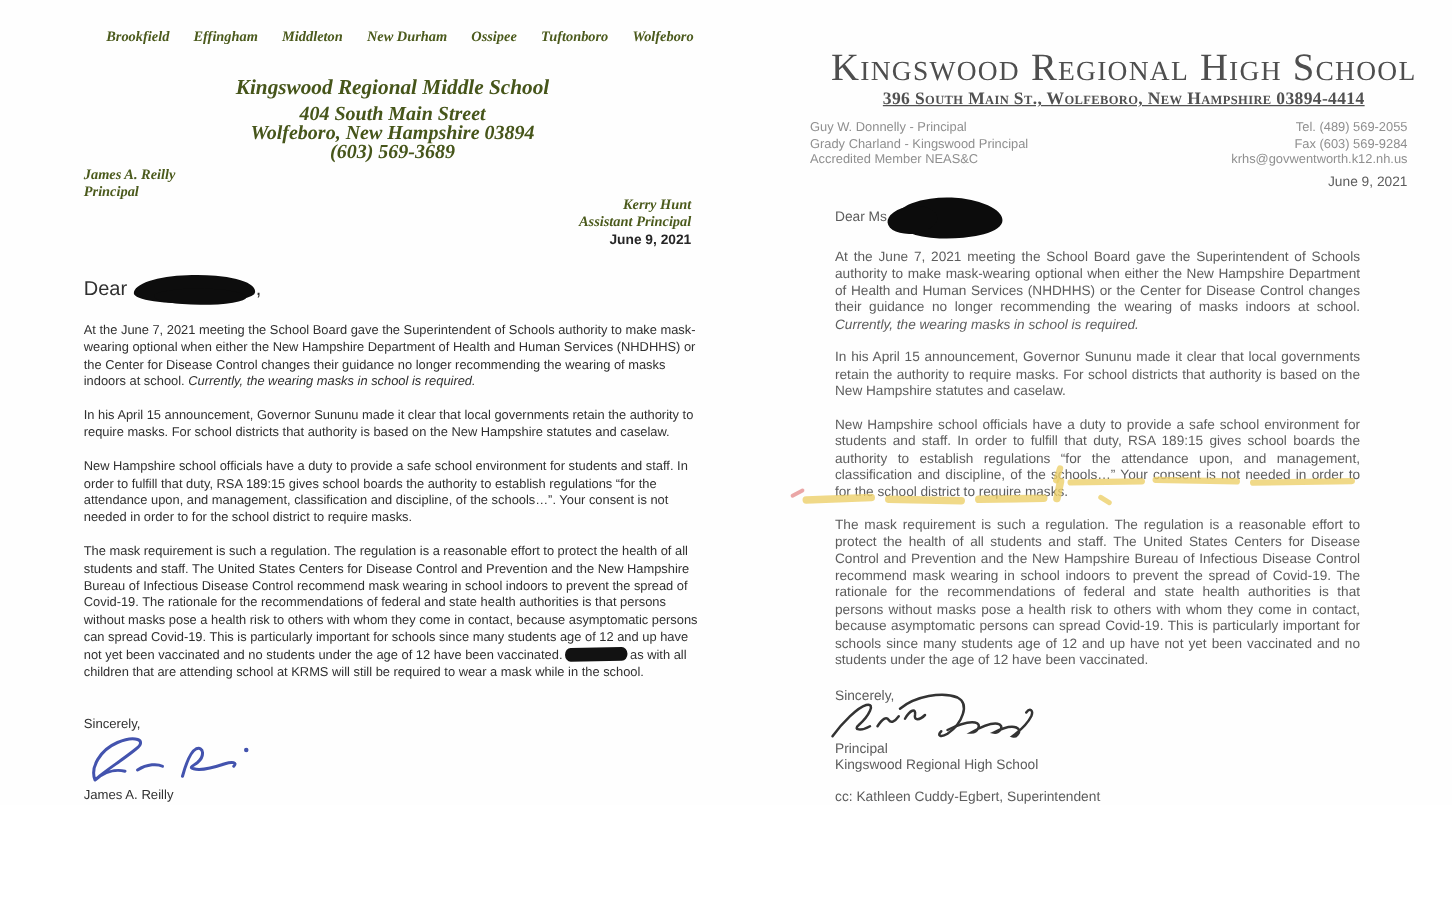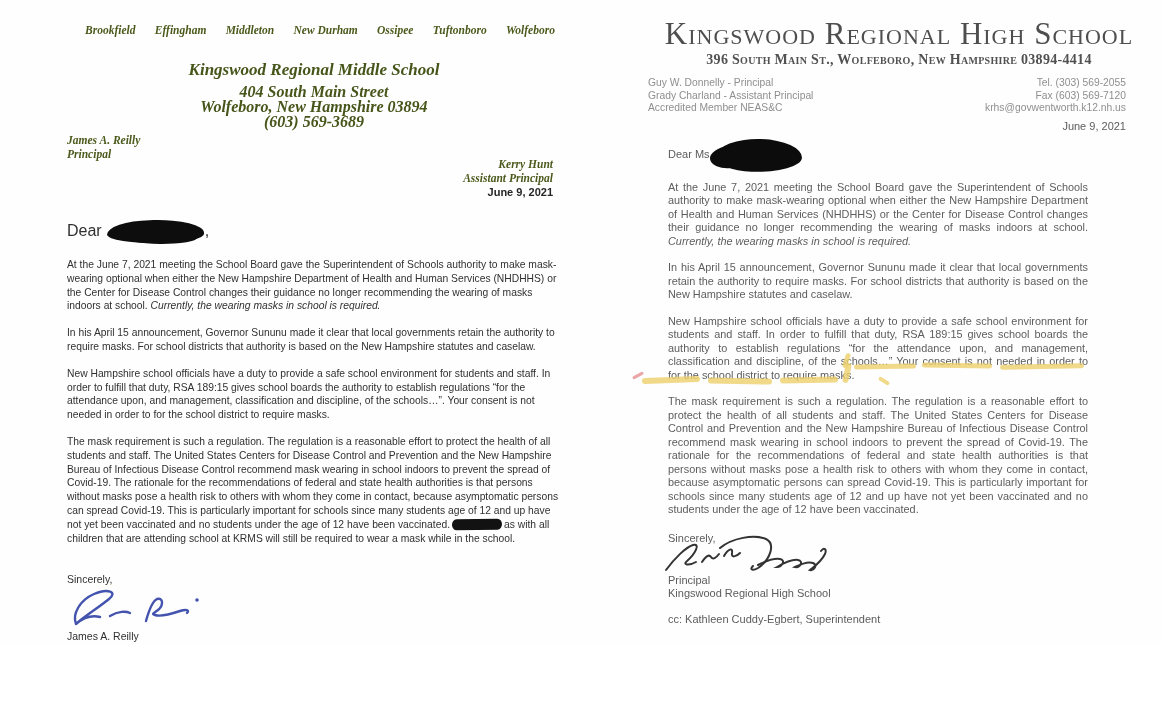--- a/index.html
+++ b/index.html
@@ -42,29 +42,29 @@
   .redact-blob-ms::after {
     content:""; position:absolute; left:16px; top:11px; width:74px; height:13px;
     background:#0d0d0d; border-radius:50%; transform:rotate(2deg);
   }
   .redact-inline {
     display:inline-block; width:50px; height:11px; background:#121212;
     border-radius:5px / 6px; vertical-align:-2px; transform:rotate(-1deg); margin:0 2px;
   }
 
   
-  .letter-hs { position:absolute; left:636px; top:12px; width:526px; color:#5c5c5c; }
+  .letter-hs { position:absolute; left:636px; top:32px; width:526px; color:#5c5c5c; }
   .hs-title {
     text-align:center; font-family:"Liberation Serif", serif; font-variant:small-caps;
     font-size:31px; letter-spacing:1px; color:#4e4e4e; line-height:34px; margin-top:5px;
     white-space:nowrap;
   }
   .hs-subtitle {
     text-align:center; font-family:"Liberation Serif", serif; font-variant:small-caps;
-    font-weight:bold; font-size:14px; letter-spacing:.3px; color:#515151; margin-top:1px;
+    font-weight:bold; font-size:14px; letter-spacing:.3px; color:#515151; margin-top:1px;text-decoration:underline;
   }
   .hs-contact { display:flex; justify-content:space-between; margin-top:9px; padding:0 36px 0 12px;
     font-size:10.3px; line-height:12.6px; color:#8f8f8f; }
   .hs-contact .right { text-align:right; }
   .hs-date { text-align:right; padding-right:36px; font-size:11px; color:#5c5c5c; margin-top:5px; }
   .hs-salutation { margin:16px 0 0 32px; font-size:11px; position:relative; }
   .redact-blob-hs {
     position:relative; display:inline-block; width:86px; height:33px; background:#0c0c0c;
     border-radius:52% 48% 58% 42% / 58% 52% 48% 42%;
     vertical-align:-10px; margin:-16px 0 -4px 3px; transform:rotate(2deg);
@@ -169,26 +169,26 @@
   </div>
 
   <div class="letter-hs">
 
     <div class="hs-title">Kingswood Regional High School</div>
     <div class="hs-subtitle">396 South Main St., Wolfeboro, New Hampshire 03894-4414</div>
 
     <div class="hs-contact">
       <div class="left">
         <div>Guy W. Donnelly - Principal</div>
-        <div>Grady Charland - Assistant Principal</div>
+        <div>Grady Charland - Kingswood Principal</div>
         <div>Accredited Member NEAS&amp;C</div>
       </div>
       <div class="right">
-        <div>Tel. (303) 569-2055</div>
-        <div>Fax (603) 569-7120</div>
+        <div>Tel. (489) 569-2055</div>
+        <div>Fax (603) 569-9284</div>
         <div>krhs@govwentworth.k12.nh.us</div>
       </div>
     </div>
 
     <div class="hs-date">June 9, 2021</div>
 
     <div class="hs-salutation">
       <span>Dear Ms.</span><span class="redact-blob-hs"></span>
     </div>
 

